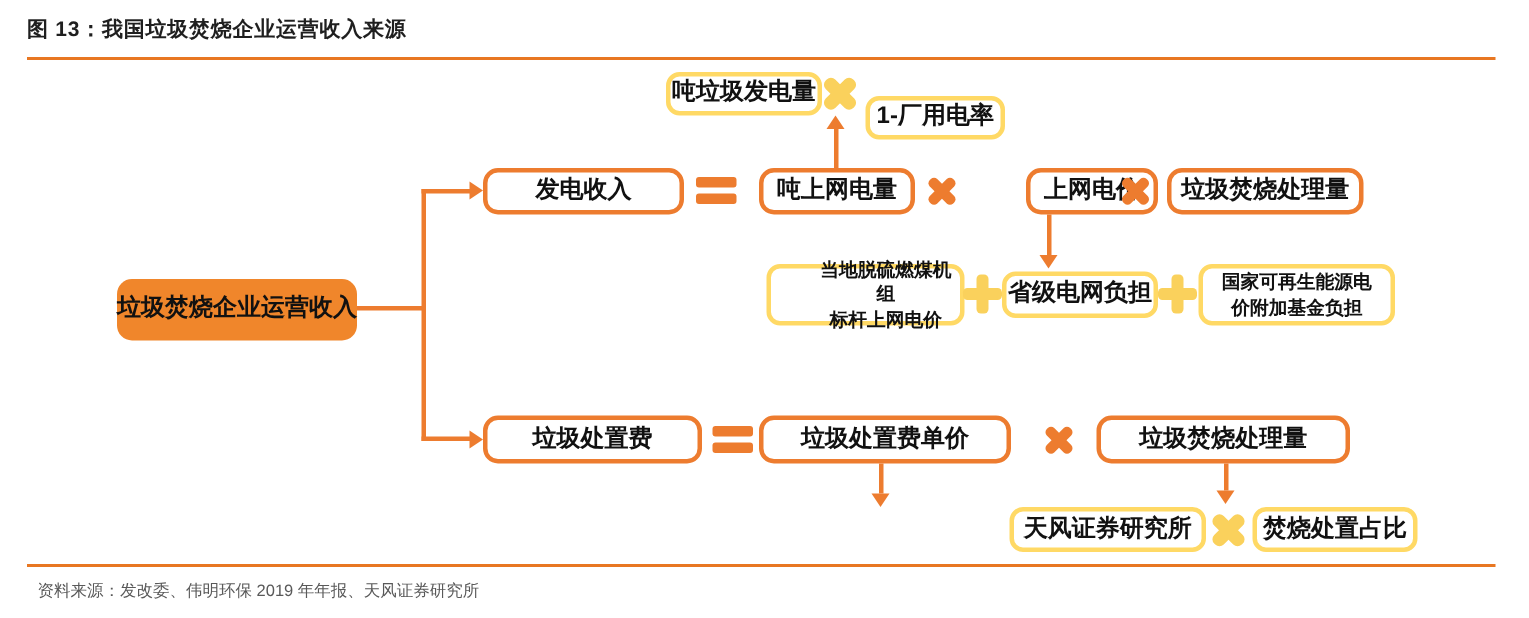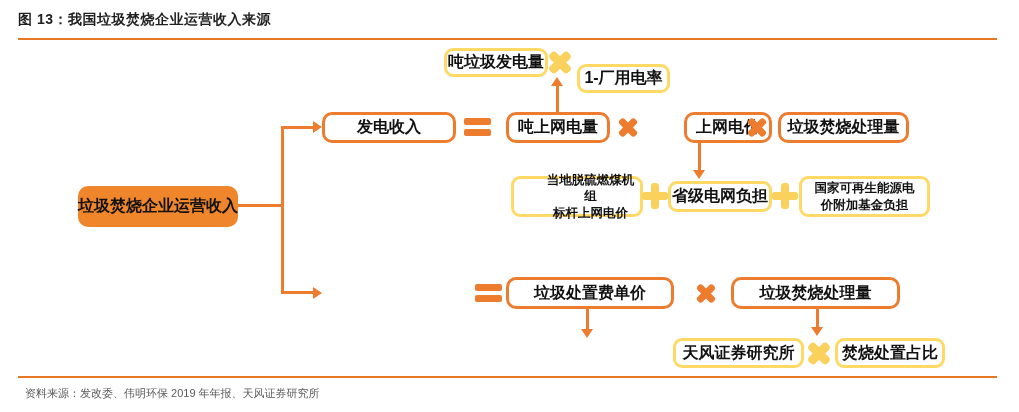--- a/index.html
+++ b/index.html
@@ -115,20 +115,21 @@
   <div class="node yellow" style="left:668px;top:181px;width:104px;height:31px;">省级电网负担</div>
   <div class="op op-plus" style="left:772px;top:183px;">
       <i></i>
       <i></i>
     </div>
   <div class="node yellow small" style="left:799px;top:176px;width:131px;height:41px;">国家可再生能源电
 价附加基金负担</div>
 
   <div class="node fill" style="left:78px;top:186px;width:160px;height:41px;">垃圾焚烧企业运营收入</div>
 
+  <div class="node orange" style="left:322px;top:277px;width:146px;height:32px;">垃圾处置费</div>
   <div class="op op-eq" style="left:475px;top:283px;">
       <i></i>
       <i></i>
     </div>
   <div class="node orange" style="left:506px;top:277px;width:168px;height:32px;">垃圾处置费单价</div>
   <div class="op op-x" style="left:695px;top:282px;">
       <i></i>
       <i></i>
     </div>
   <div class="node orange" style="left:731px;top:277px;width:169px;height:32px;">垃圾焚烧处理量</div>

